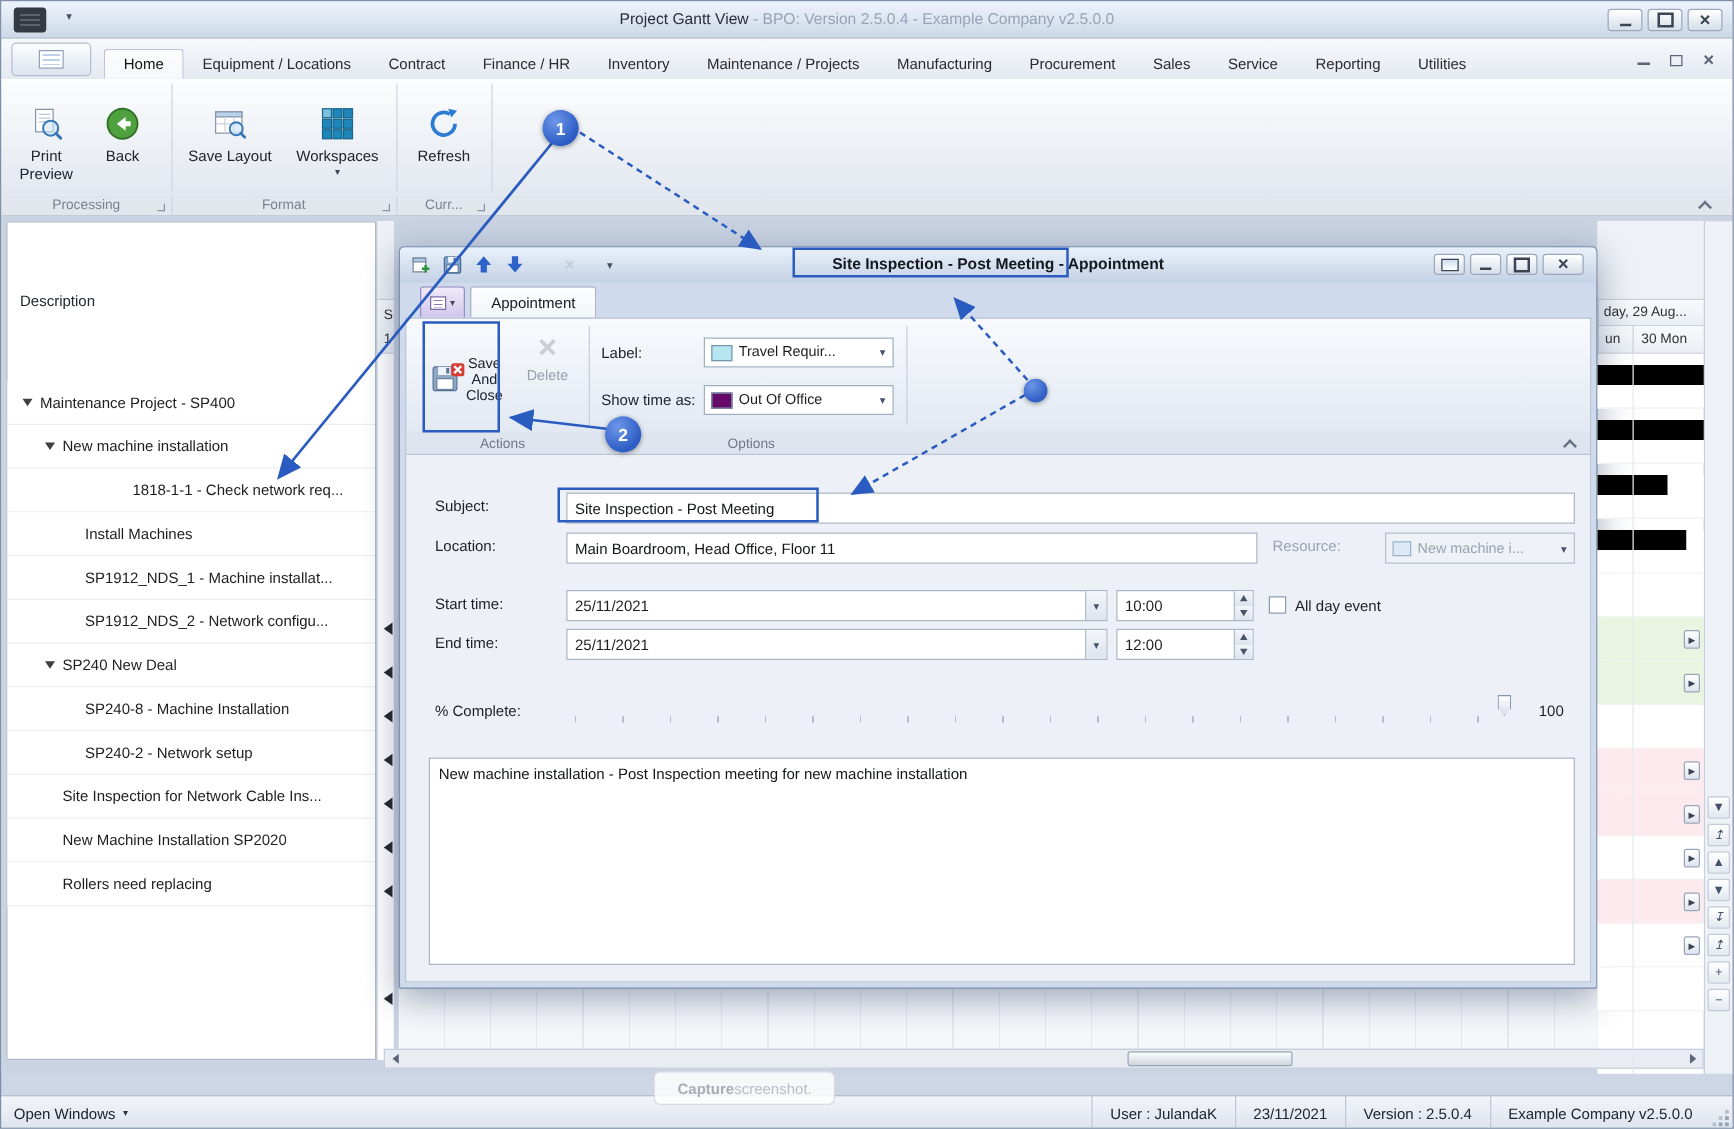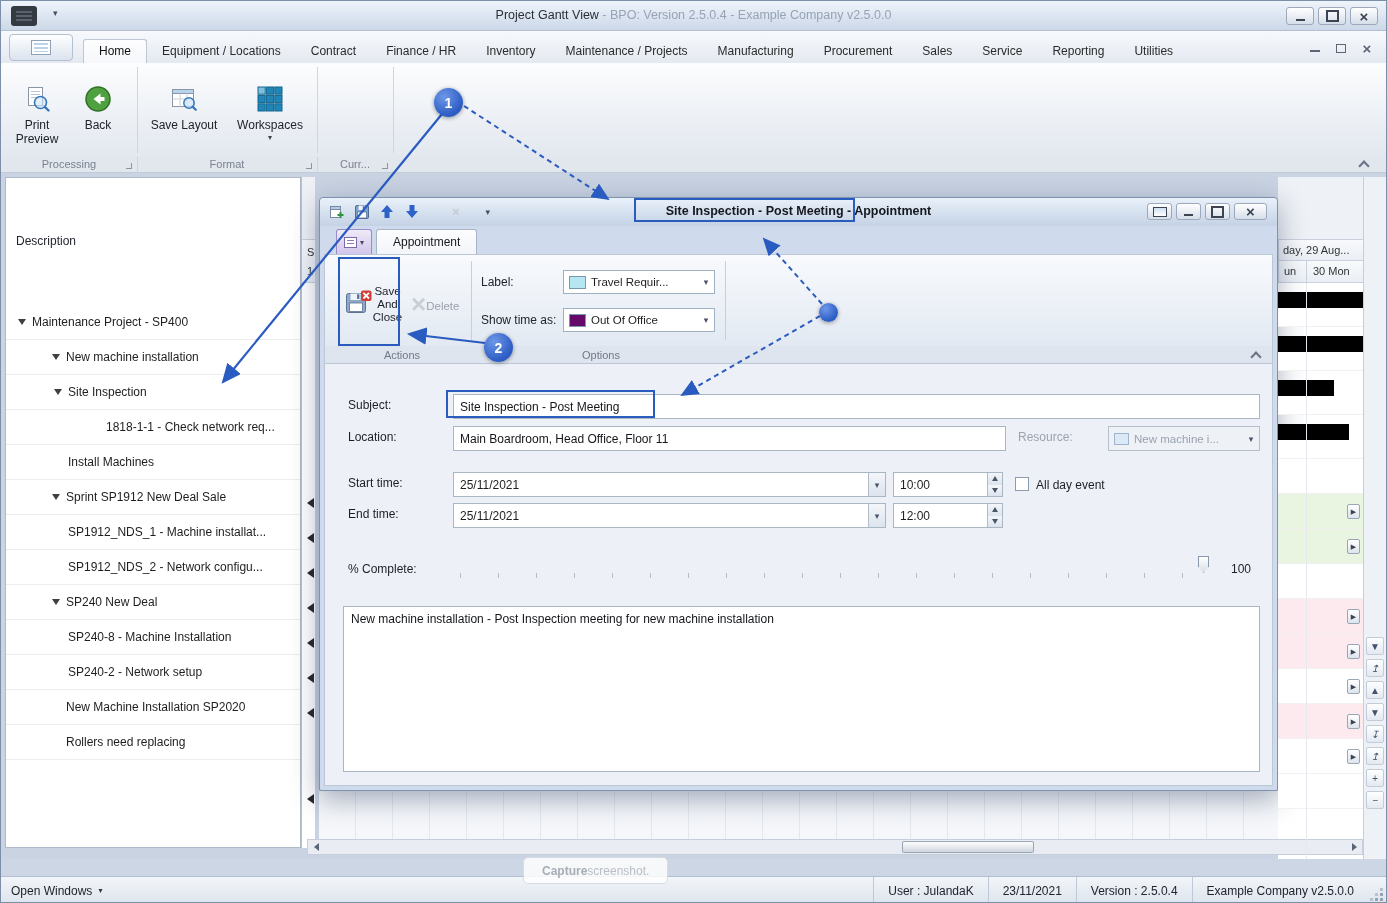--- a/index.html
+++ b/index.html
@@ -63,21 +63,21 @@
               border-top:2px solid #6a7486;border-right:2px solid #6a7486;transform:rotate(-45deg)}
 
   
   .main-bg{position:absolute;left:0;top:172px;width:100%;height:686px;background:#c9d3e2}
 
   .tree-panel{position:absolute;left:4px;top:176px;width:296px;height:671px;background:#fff;border:1px solid #aeb9c9}
   .tree-header{position:absolute;left:10px;top:56px;color:#22262e}
   .tree-rows{position:absolute;left:0;top:127px;right:0}
   .tree-row{height:35px;display:flex;align-items:center;border-bottom:1px solid #ededed;background:#fff}
   .tree-row[data-level="0"]{padding-left:10px}
-  .tree-row[data-level="1"]{padding-left:44px}
+  .tree-row[data-level="1"]{padding-left:28px}
   .tree-row[data-level="2"]{padding-left:46px}
   .tree-row[data-level="3"]{padding-left:84px}
   .exp{width:16px;height:14px;position:relative;flex:none}
   .tree-row[data-exp="true"] .exp::after{content:"";position:absolute;left:2px;top:4px;
       border-left:4px solid transparent;border-right:4px solid transparent;border-top:6px solid #3f3f3f}
   .tree-label{white-space:nowrap;overflow:hidden}
 
   
   .left-strip{position:absolute;left:300px;top:176px;width:14px;height:671px;background:#fff;border-left:1px solid #b6c0ce}
   .ls-top{position:absolute;left:0;top:0;right:0;height:62px;background:#eef1f6}
@@ -152,21 +152,21 @@
   .icon-tab-caret{font-size:8px;color:#4a4466}
   .icon-tab-caret::after{content:"\25BE"}
   .appt-tab{position:absolute;left:56px;top:3px;height:25px;padding:5px 16px 0;font-size:12px;color:#15181e;
             background:linear-gradient(#fdfdfe,#f2f5f9);border:1px solid #a9b5c6;border-bottom:none;border-radius:3px 3px 0 0}
 
   .dlg-ribbon{position:absolute;left:4px;right:4px;top:56px;height:92px;border:1px solid #bbc6d6;border-bottom:none;
               background:linear-gradient(#f8fafd,#e2e9f2)}
   .save-close-btn{position:absolute;left:20px;top:5px;width:58px;height:84px;display:flex;flex-direction:row;
               align-items:center;padding-top:3px;font-size:11.5px;line-height:13px;text-align:center;color:#20242c}
   .sc-label{margin-top:2px}
-  .delete-btn{position:absolute;left:86px;top:5px;width:54px;height:84px;display:flex;
+  .delete-btn{position:absolute;left:86px;top:5px;width:54px;height:84px;display:flex;flex-direction:column;
               align-items:center;padding-top:3px;font-size:11.5px;color:#9aa2ad;text-align:center}
   .del-x{font-size:26px;font-weight:bold;color:#c9ced6;line-height:28px}
   .del-x::after{content:"\00D7"}
   .del-label{margin-top:4px}
   .dlg-rb-sep{position:absolute;top:6px;bottom:6px;width:1px;background:#c6cfdc}
   .opt-lbl{position:absolute;left:156px;height:24px;line-height:24px;color:#20242c}
   .opt-combo{position:absolute;left:238px;width:152px;height:24px;background:#fff;border:1px solid #9fb0c2;
              display:flex;align-items:center}
   .swatch{width:17px;height:13px;border:1px solid #7a98ac;margin:0 5px;flex:none}
   .combo-text{flex:1;font-size:11.5px;white-space:nowrap;overflow:hidden}
@@ -338,20 +338,29 @@
             <rect x="17.8" y="9.4" width="7.2" height="7.2" fill="#1f86ba" stroke="#15658c"></rect>
             <rect x="1" y="17.8" width="7.2" height="7.2" fill="#1f86ba" stroke="#15658c"></rect>
             <rect x="9.4" y="17.8" width="7.2" height="7.2" fill="#1f86ba" stroke="#15658c"></rect>
             <rect x="17.8" y="17.8" width="7.2" height="7.2" fill="#1f86ba" stroke="#15658c"></rect>
           </svg>
       </span>
       <span class="rb-label">Workspaces</span>
       <span class="rb-caret"></span>
     </div>
     <span class="rb-sep" style="left:316px"></span>
+    <div class="rb-button" style="left:322px;width:64px">
+      <span class="rb-icon">
+        <svg width="26" height="26" viewBox="0 0 26 26">
+            <path d="M22 13 a9 9 0 1 1 -4.2 -7.6" fill="none" stroke="#2d7cd4" stroke-width="3"></path>
+            <path d="M16.6 1 l7 1.6 -4.6 5.4 z" fill="#2d7cd4"></path>
+          </svg>
+      </span>
+      <span class="rb-label">Refresh</span>
+    </div>
     <span class="rb-sep" style="left:392px"></span>
   </div>
   <div class="ribbon-footer">
     <span class="grp" style="left:0;width:136px"><span>Processing</span></span>
     <span class="grp-line" style="left:136px"></span>
     <span class="grp" style="left:136px;width:180px"><span>Format</span></span>
     <span class="grp-line" style="left:316px"></span>
     <span class="grp" style="left:316px;width:76px"><span>Curr...</span></span>
     <span class="ribbon-collapse" style="top:1px"></span>
   </div>
@@ -365,66 +374,62 @@
         <div class="tree-row" data-level="0" data-exp="true">
           <span class="exp"></span>
           <span class="tree-label">Maintenance Project - SP400</span>
         </div>
 
         <div class="tree-row" data-level="1" data-exp="true">
           <span class="exp"></span>
           <span class="tree-label">New machine installation</span>
         </div>
 
-        <div class="tree-row" data-level="2" data-exp="true">
-          <span class="exp"></span>
-          <span class="tree-label">Site Inspection</span>
-        </div>
 
         <div class="tree-row" data-level="3">
           <span class="exp"></span>
           <span class="tree-label">1818-1-1 - Check network req...</span>
         </div>
 
         <div class="tree-row" data-level="2">
           <span class="exp"></span>
           <span class="tree-label">Install Machines</span>
         </div>
 
+
+        <div class="tree-row" data-level="2">
+          <span class="exp"></span>
+          <span class="tree-label">SP1912_NDS_1 - Machine installat...</span>
+        </div>
+
+        <div class="tree-row" data-level="2">
+          <span class="exp"></span>
+          <span class="tree-label">SP1912_NDS_2 - Network configu...</span>
+        </div>
+
         <div class="tree-row" data-level="1" data-exp="true">
           <span class="exp"></span>
-          <span class="tree-label">Sprint SP1912 New Deal Sale</span>
+          <span class="tree-label">SP240 New Deal</span>
         </div>
 
         <div class="tree-row" data-level="2">
           <span class="exp"></span>
-          <span class="tree-label">SP1912_NDS_1 - Machine installat...</span>
+          <span class="tree-label">SP240-8 - Machine Installation</span>
         </div>
 
         <div class="tree-row" data-level="2">
           <span class="exp"></span>
-          <span class="tree-label">SP1912_NDS_2 - Network configu...</span>
-        </div>
-
-        <div class="tree-row" data-level="1" data-exp="true">
-          <span class="exp"></span>
-          <span class="tree-label">SP240 New Deal</span>
-        </div>
-
-        <div class="tree-row" data-level="2">
-          <span class="exp"></span>
-          <span class="tree-label">SP240-8 - Machine Installation</span>
-        </div>
-
-        <div class="tree-row" data-level="2">
-          <span class="exp"></span>
           <span class="tree-label">SP240-2 - Network setup</span>
         </div>
 
 
+        <div class="tree-row" data-level="1">
+          <span class="exp"></span>
+          <span class="tree-label">Site Inspection for Network Cable Ins...</span>
+        </div>
 
         <div class="tree-row" data-level="1">
           <span class="exp"></span>
           <span class="tree-label">New Machine Installation SP2020</span>
         </div>
 
         <div class="tree-row" data-level="1">
           <span class="exp"></span>
           <span class="tree-label">Rollers need replacing</span>
         </div>

